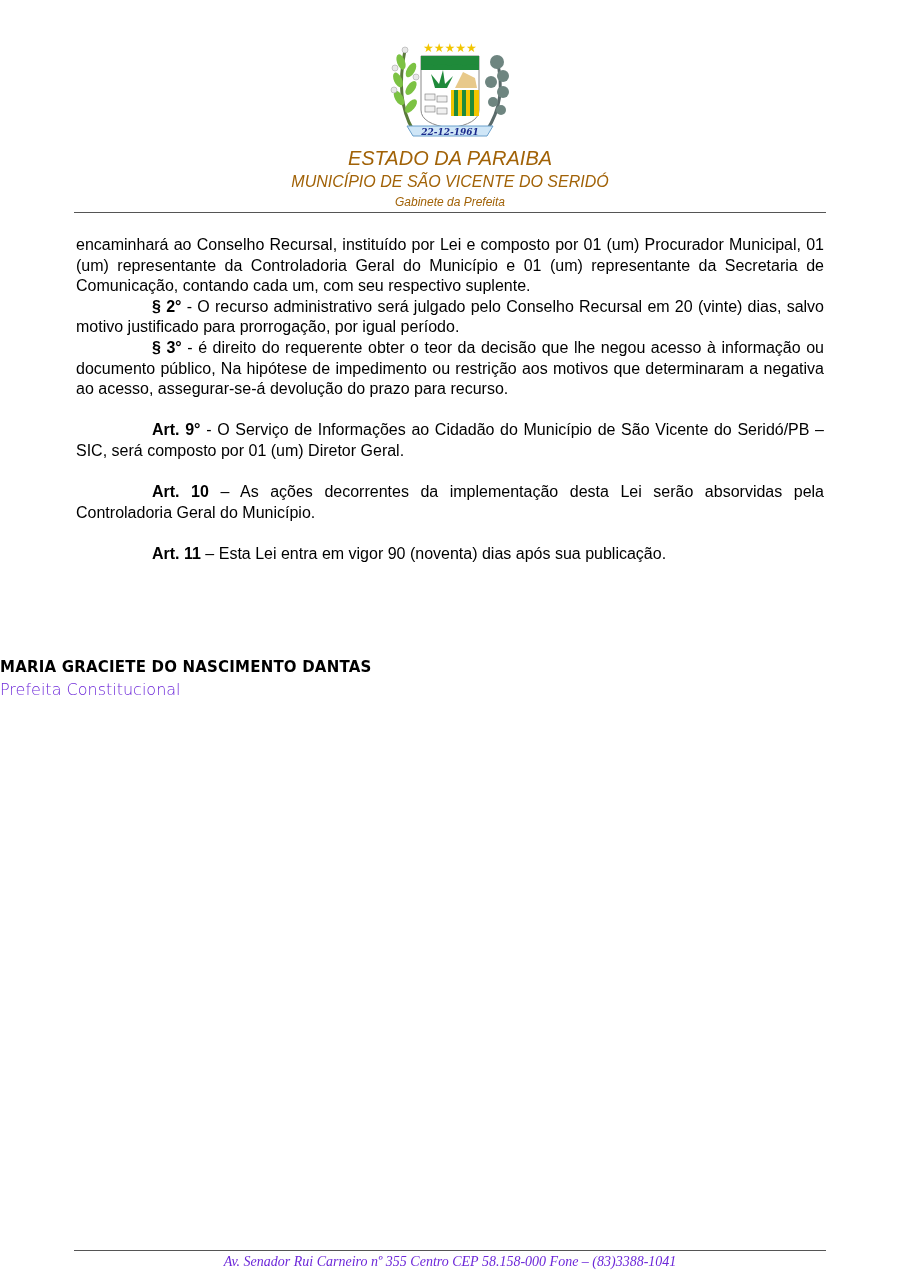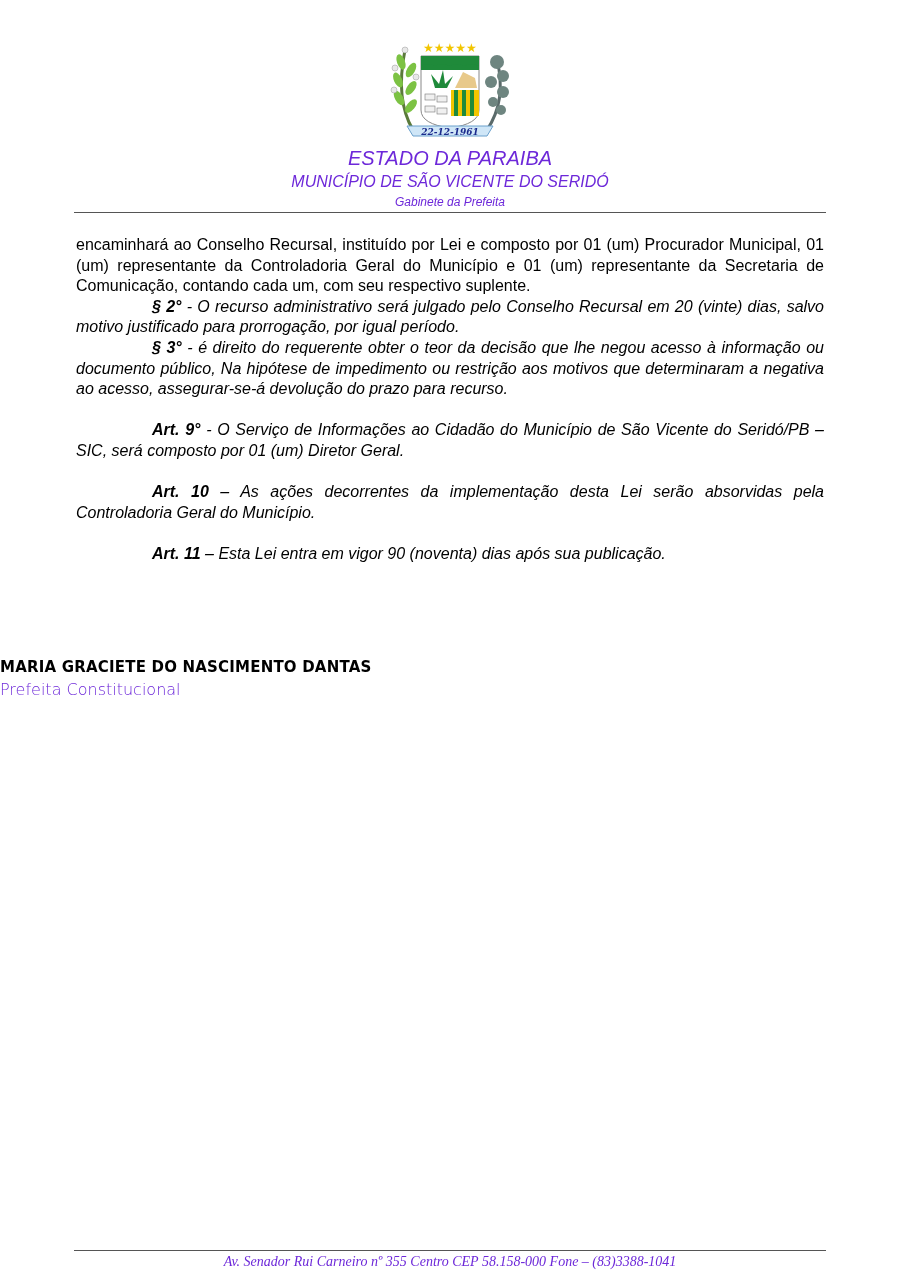--- a/index.html
+++ b/index.html
@@ -1,25 +1,25 @@
 <!DOCTYPE html>
 <html><head>
 <meta charset="utf-8">
 <style>
   html, body { margin: 0; padding: 0; background: #ffffff; }
   body { width: 900px; height: 1273px; position: relative; overflow: hidden; font-family: "Liberation Sans", sans-serif; color: #000; }
   .crest { position: absolute; left: 383px; top: 40px; width: 134px; height: 100px; }
-  .hdr { position: absolute; left: 0; width: 900px; text-align: center; color: #6d28d9; font-style: italic; font-family: "Liberation Sans", sans-serif; }
+  .hdr { position: absolute; left: 0; width: 900px; text-align: center; color: #a16207; font-style: italic; font-family: "Liberation Sans", sans-serif; }
   .hdr1 { top: 146px; font-size: 20px; line-height: 24px; }
   .hdr2 { top: 170px; font-size: 16px; line-height: 24px; }
   .hdr3 { top: 195px; font-size: 12px; line-height: 15px; }
   .rule-top { position: absolute; left: 74px; top: 212px; width: 752px; height: 1px; background: #555; }
   .body { position: absolute; left: 76px; top: 235px; width: 748px; font-size: 16px; line-height: 20.6px; text-align: justify; }
   .body p { margin: 0; }
-  .indent { text-indent: 76px; font-style: italic; }
+  .indent { text-indent: 76px; }
   .gap { height: 20.6px; }
   b { font-weight: bold; }
   .sig { position: absolute; left: 0; width: 900px; text-align: left; font-family: "DejaVu Sans", sans-serif; }
   .sig-name { top: 658px; font-size: 15px; font-weight: bold; letter-spacing: 0.2px; }
   .sig-title { top: 680px; font-size: 16px; font-weight: 200; color: #6d28d9; }
   .rule-bot { position: absolute; left: 74px; top: 1250px; width: 752px; height: 1px; background: #555; }
   .footer { position: absolute; left: 0; top: 1254px; width: 900px; text-align: center; font-family: "Liberation Serif", serif; font-style: italic; font-size: 14px; color: #6d28d9; }
 </style>
 </head>
 <body>

